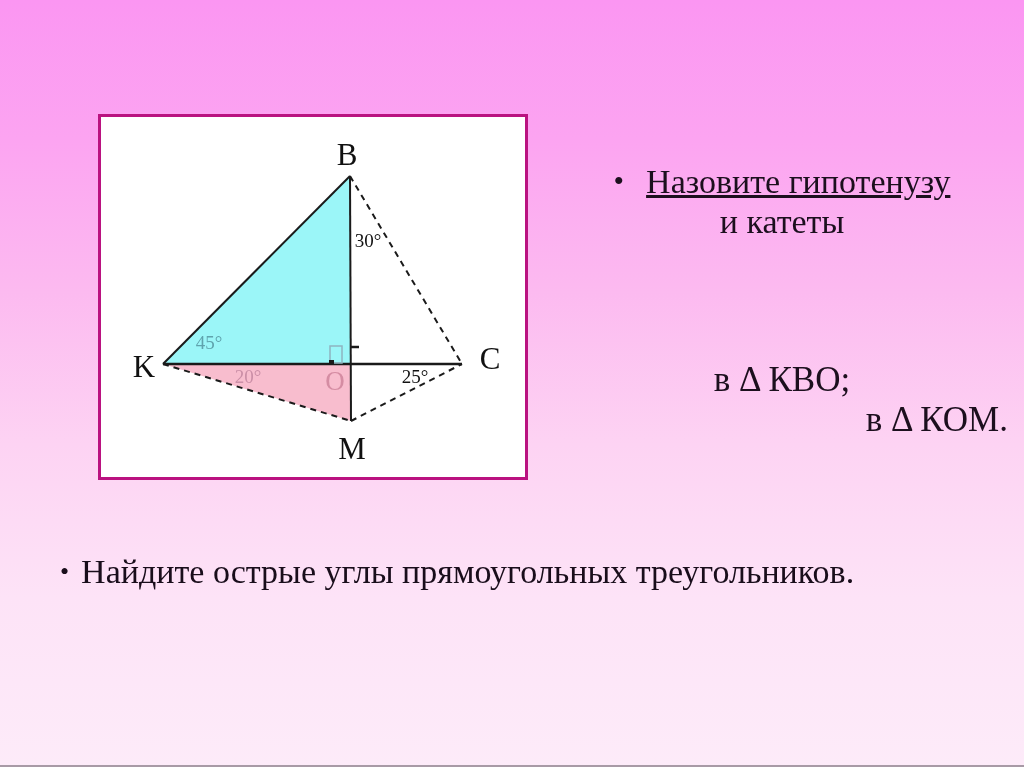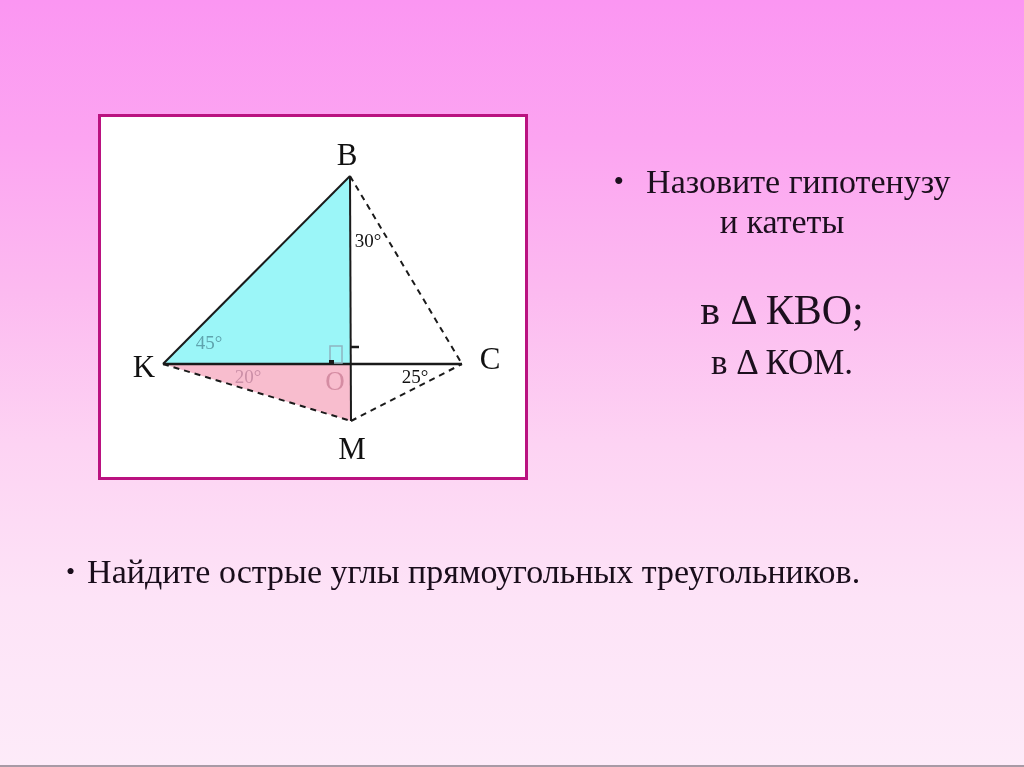--- a/index.html
+++ b/index.html
@@ -19,26 +19,26 @@
   .diagram-frame{
     position:absolute;left:98px;top:114px;
     width:424px;height:360px;
     background:#ffffff;
     border:3px solid #ba1280;
   }
   .question-block{
     position:absolute;left:556px;top:161px;width:452px;
     color:#1c0f1e;text-align:center;
   }
-  .q-line1{font-size:34px;line-height:40px;white-space:nowrap;}
+  .q-line1{font-size:34px;line-height:40px;white-space:nowrap;text-decoration:underline;}
   .q-bullet{display:inline-block;margin-right:22px;font-size:30px;vertical-align:2px;}
   .q-line2{font-size:34px;line-height:40px;margin-top:0;}
-  .q-case1{font-size:42px;line-height:40px;margin-top:48px;}
-  .q-case2{font-size:35px;line-height:40px;margin-top:13px;}
-  .tasks{position:absolute;left:60px;top:552px;width:940px;color:#190d1b;margin-left:6px;}
+  .q-case1{font-size:35px;line-height:40px;margin-top:118px;}
+  .q-case2{font-size:35px;line-height:40px;text-align:right;}
+  .tasks{position:absolute;left:60px;top:552px;width:940px;color:#190d1b;}
   .task-line{font-size:34px;line-height:40px;white-space:nowrap;}
   .task-line + .task-line{margin-top:28px;font-size:33px;}
   .t-bullet{display:inline-block;margin-right:12px;font-size:26px;vertical-align:3px;}
   svg text{font-family:"Liberation Serif","DejaVu Serif",serif;}
 </style>
 </head>
 <body>
 
 <div class="slide">
 

